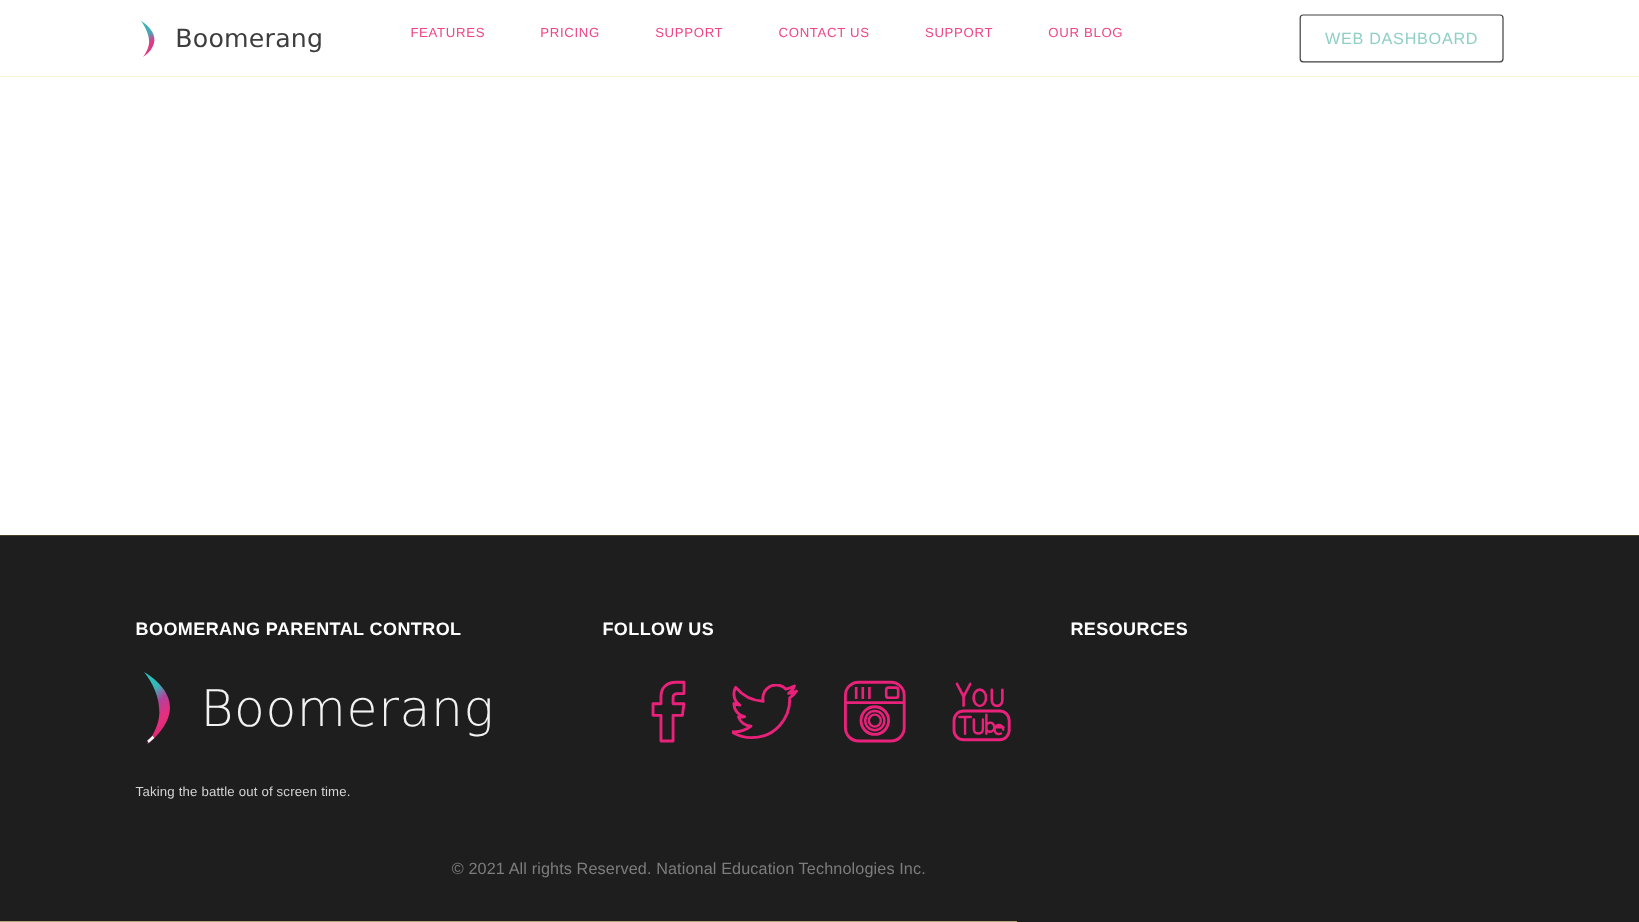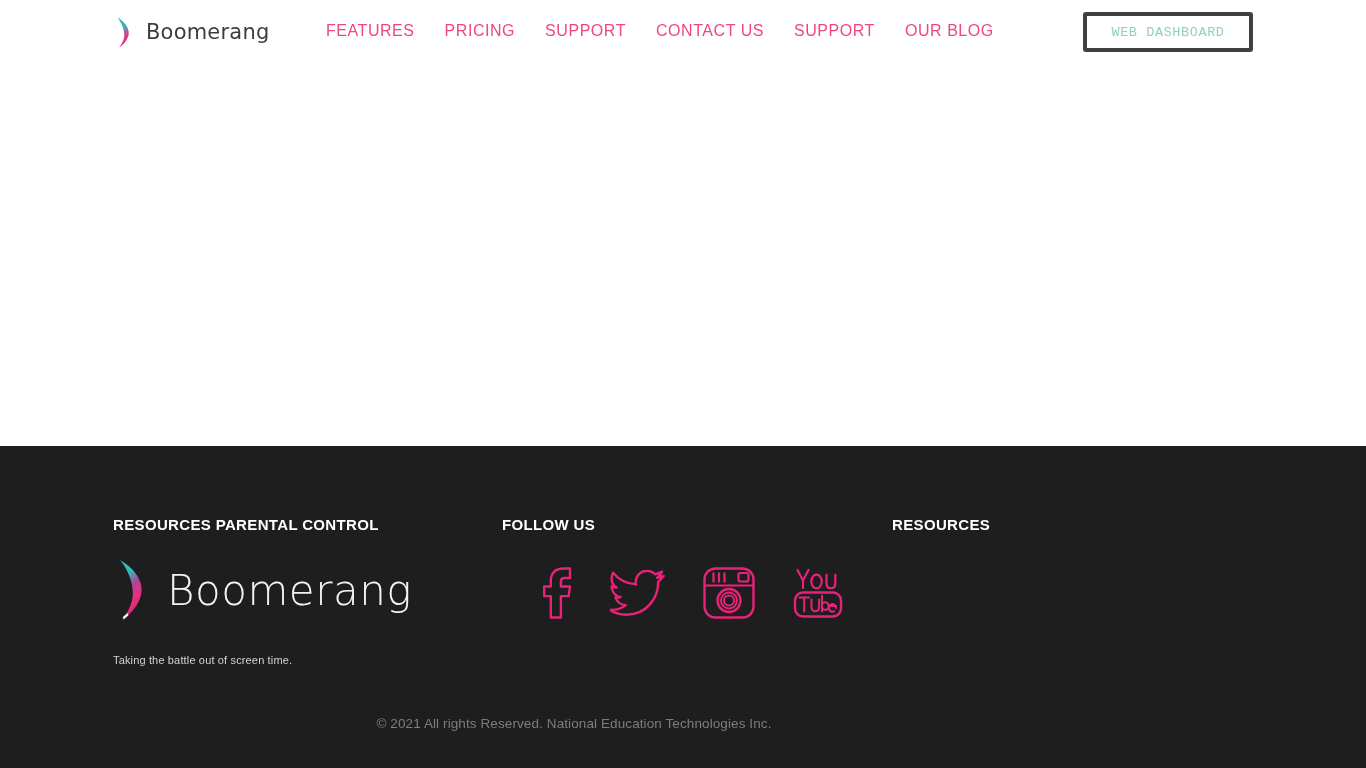--- a/index.html
+++ b/index.html
@@ -23,34 +23,34 @@
     text-decoration:none;
   }
   .brand-mark { width:24px; height:36px; display:block; }
   .brand-word {
     font-size:21px; font-weight:400; letter-spacing:0.2px;
     color:#3d3d3d; font-family:"DejaVu Sans", sans-serif;
   }
 
   .nav { position:absolute; left:326px; top:22px; display:flex; align-items:center; }
   .nav-item {
-    color:#ef4586; font-size:16px; letter-spacing:0.55px;
+    color:#ef4586; font-size:11px; letter-spacing:0.55px;
     text-decoration:none; white-space:nowrap;
-    margin-right:30px; font-weight:400;
+    margin-right:30px; font-weight:400;margin-left:16px;
   }
   .nav-item:last-child { margin-right:0; }
 
   .dash-btn {
     position:absolute; right:113px; top:12px;
     width:170px; height:40px;
-    border:4px solid #404040; border-radius:3px;
+    border:1px solid #404040; border-radius:3px;
     background:transparent; color:#8fcfc6;
     font-size:13.5px; letter-spacing:0.6px;
     display:flex; align-items:center; justify-content:center;
-    cursor:pointer; font-family:Liberation Mono, monospace;
+    cursor:pointer; font-family:Liberation Sans, sans-serif;
   }
 
   
   .main-blank {
     position:absolute; top:64px; left:0; width:1366px; height:382px;
     background:#ffffff;
   }
 
   
   .footer {
@@ -126,21 +126,21 @@
       <a class="nav-item" href="#">OUR BLOG</a>
     </nav>
 
     <div class="dash-btn">WEB DASHBOARD</div>
   </div>
 
   <div class="main-blank"></div>
 
   <div class="footer">
 
-    <div class="col1 col-head">RESOURCES PARENTAL CONTROL</div>
+    <div class="col1 col-head">BOOMERANG PARENTAL CONTROL</div>
 
     <div class="f-logo">
       <svg class="f-logo-mark" viewBox="0 0 42 70">
         <defs>
           <linearGradient id="bgrad2" x1="0.3" y1="0.02" x2="0.6" y2="0.98">
             <stop offset="0%" stop-color="#2cc0bc"></stop>
             <stop offset="22%" stop-color="#35b7b8"></stop>
             <stop offset="45%" stop-color="#b2429a"></stop>
             <stop offset="68%" stop-color="#e52f80"></stop>
             <stop offset="100%" stop-color="#e0246f"></stop>

